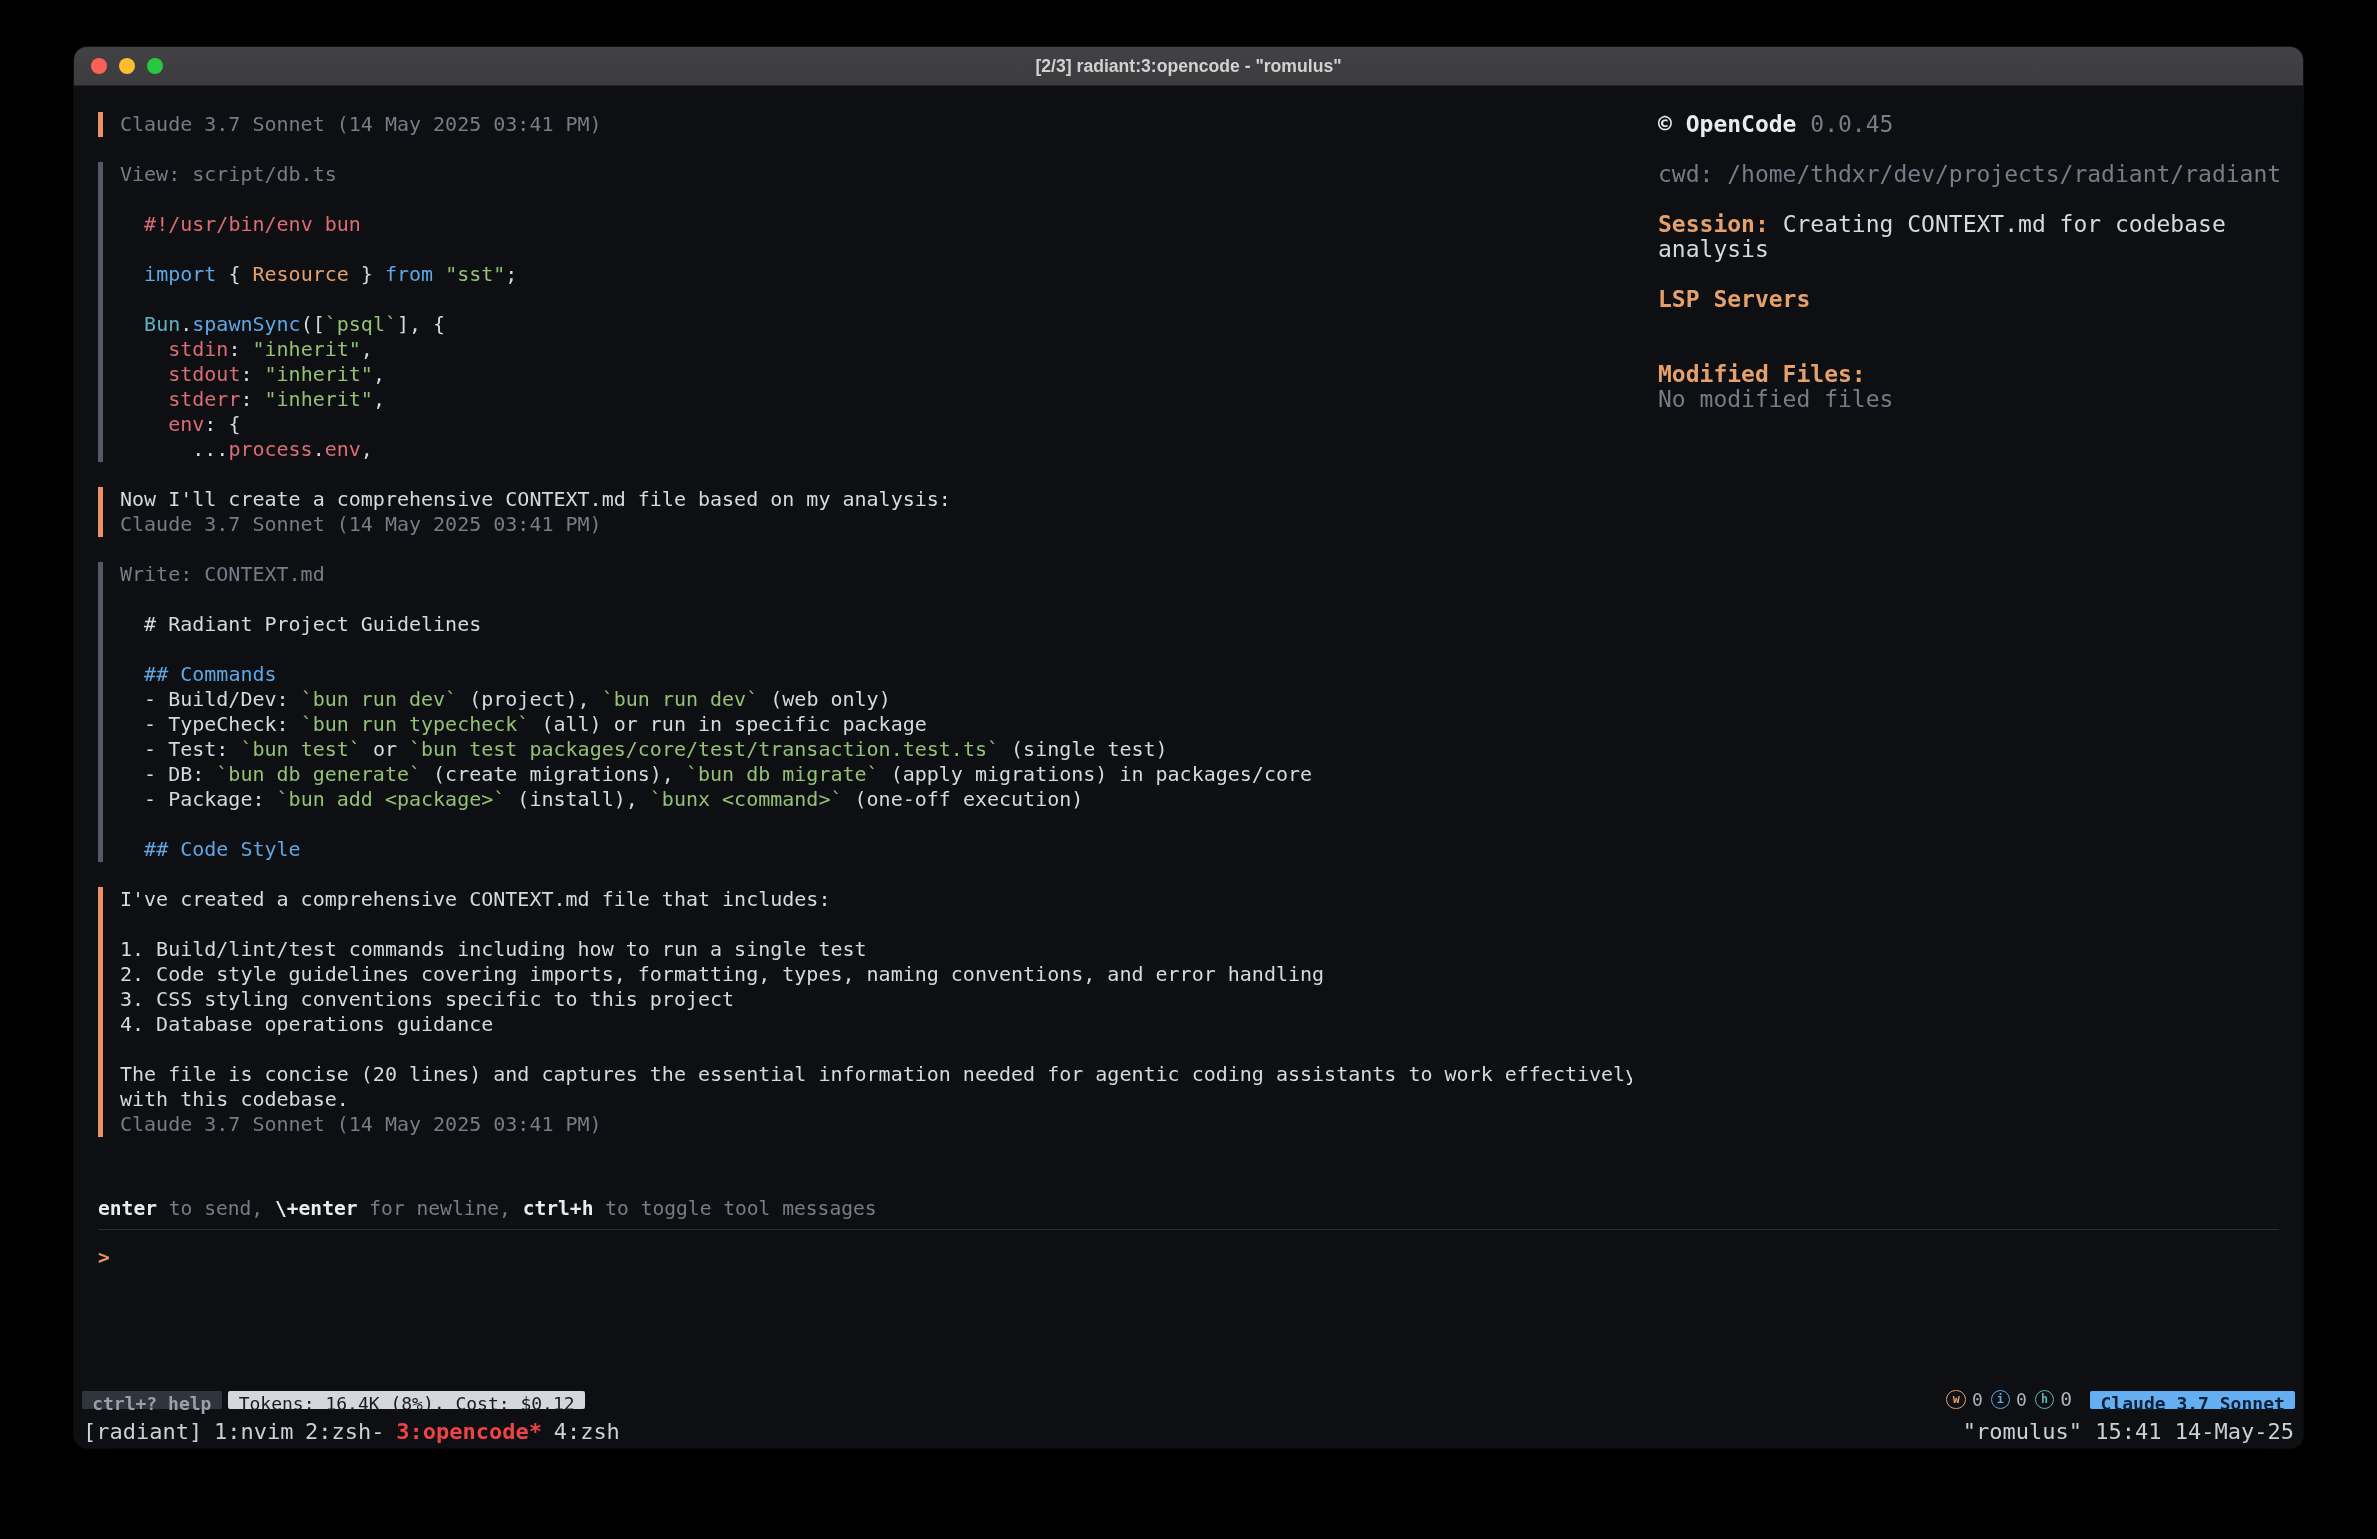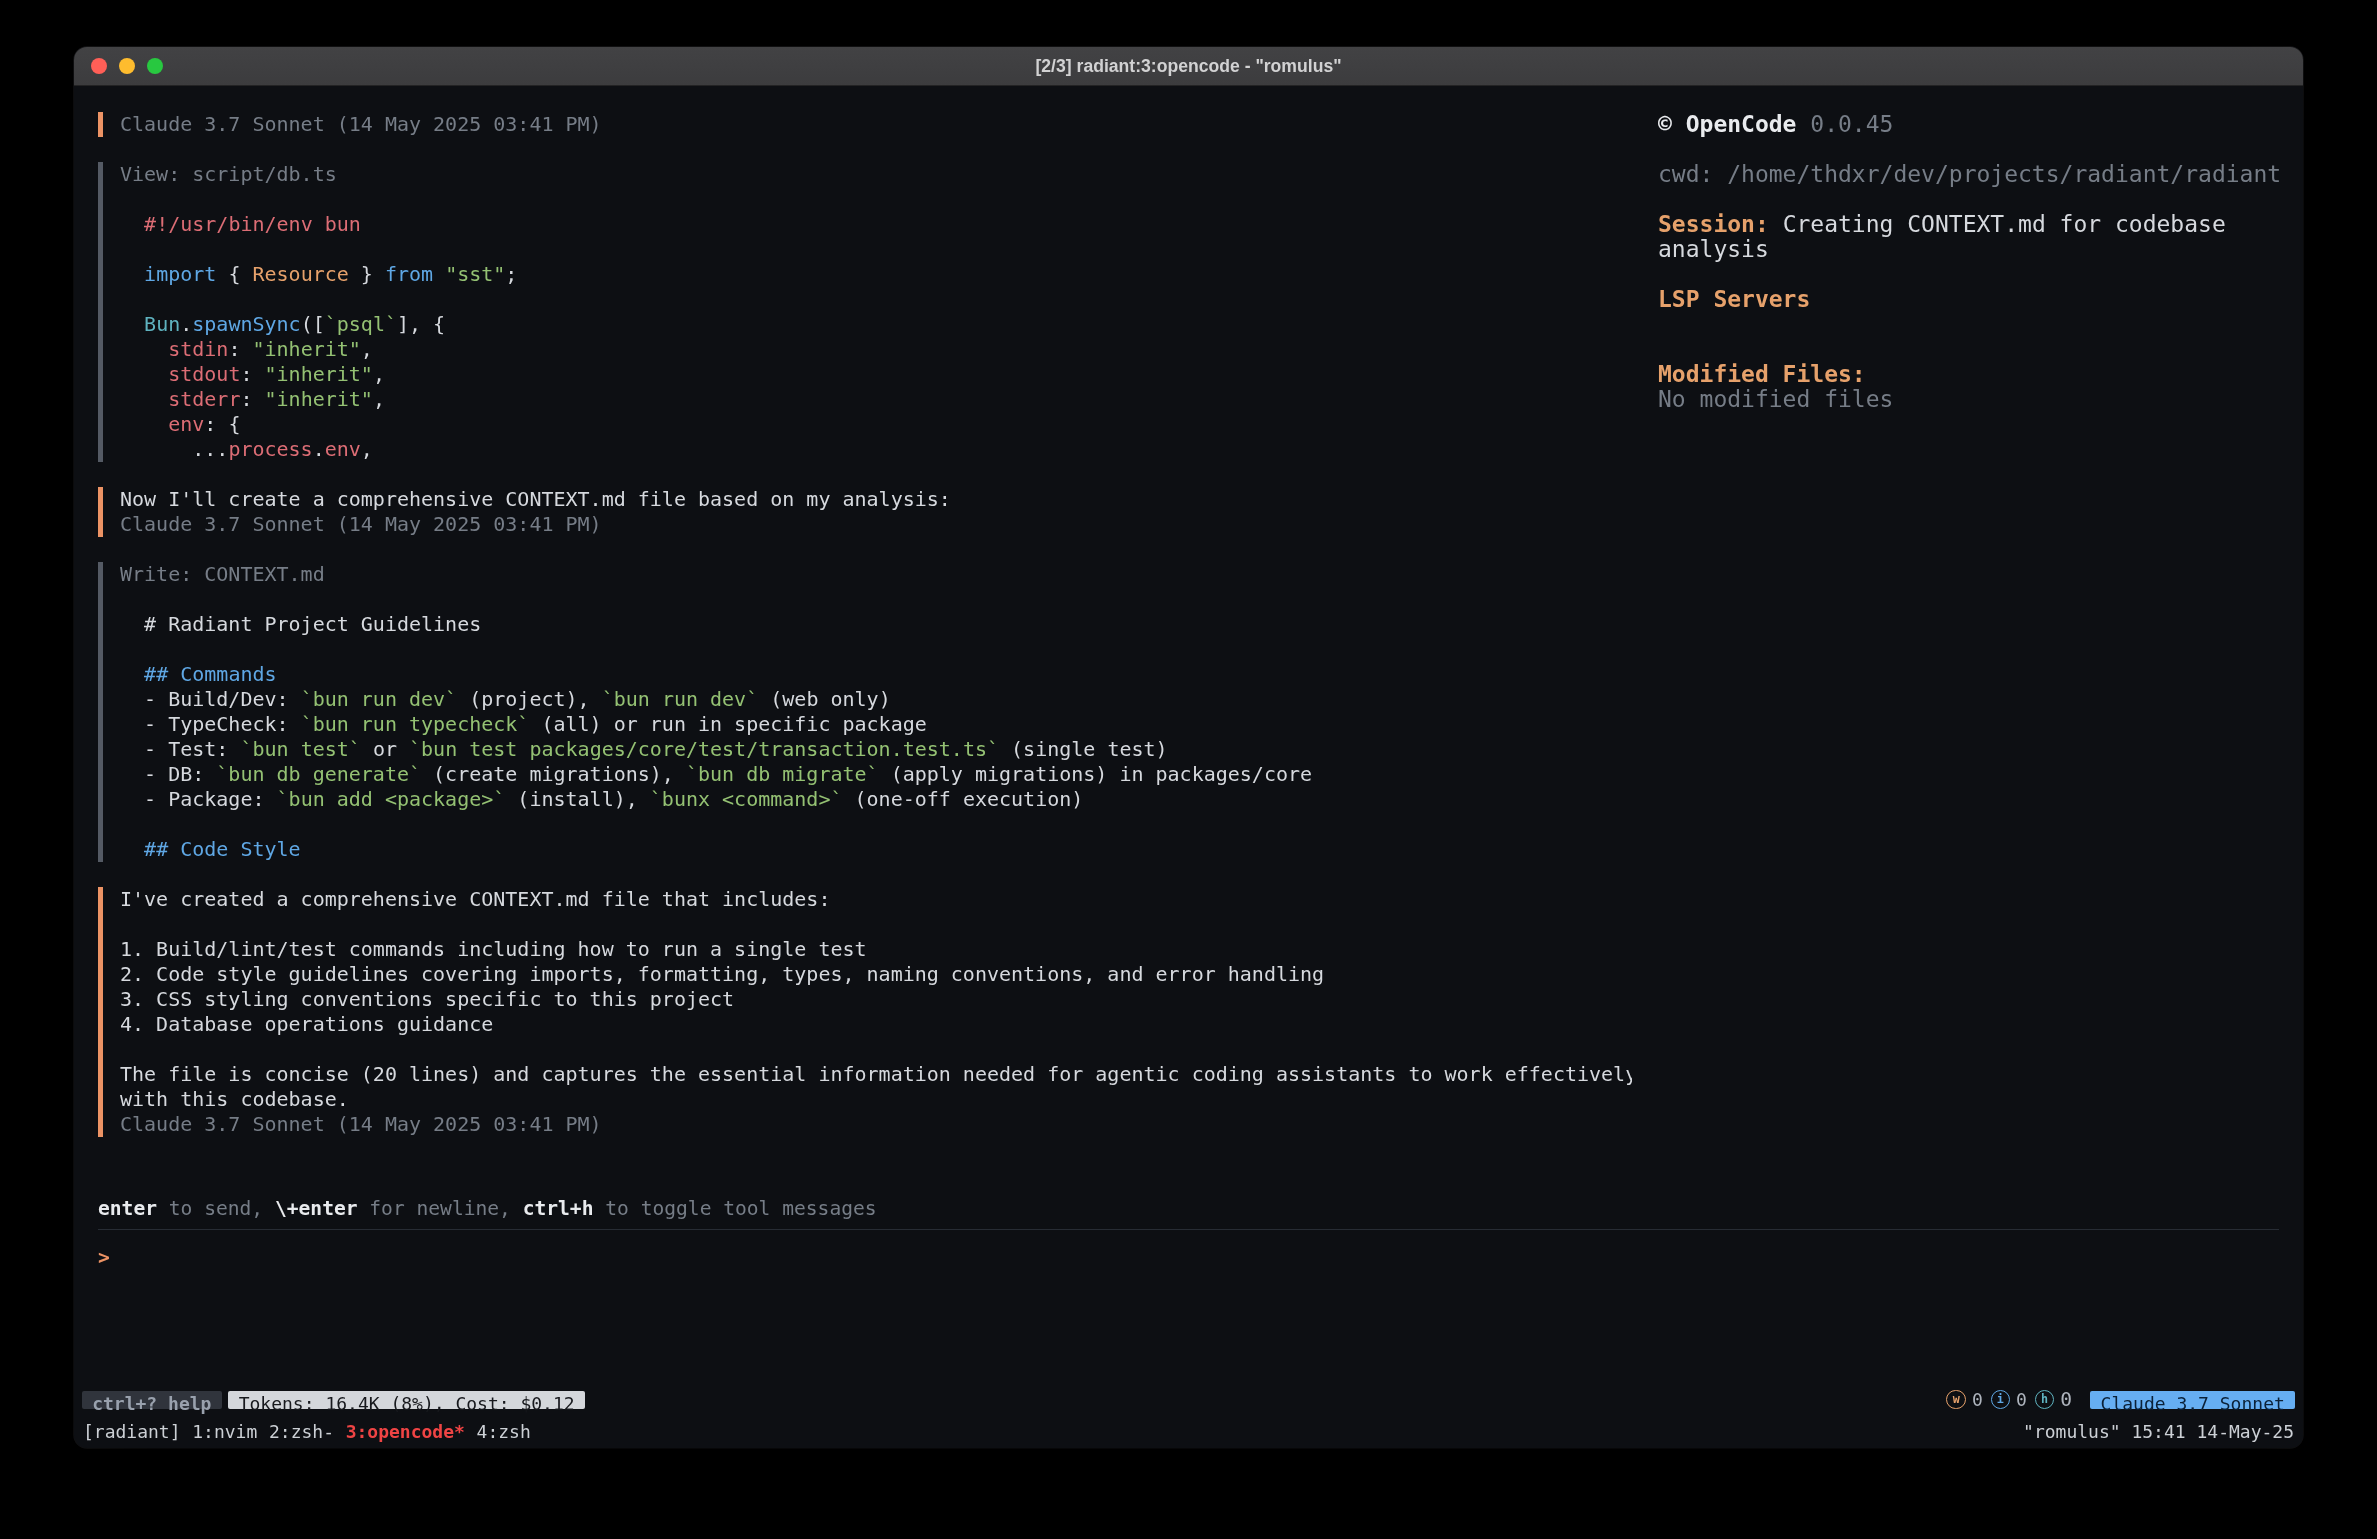--- a/index.html
+++ b/index.html
@@ -56,37 +56,37 @@
   .prompt-area{height:155px;flex:0 0 155px;padding-top:14.4px;font-size:19.6px;line-height:25px}
   .prompt-caret{color:var(--accent-orange,#ec9365);font-weight:700}
 
   .statusbar{
     height:29px;flex:0 0 29px;display:flex;align-items:center;
     padding:0 7.8px;margin-bottom:3.9px;font-size:18px;gap:6.5px;
   }
   .badge{height:18px;line-height:26px;padding:0 10.4px;border-radius:2px;white-space:pre}
   .badge.help{background:var(--help-badge-bg,#30343c);color:#99a1ad;font-weight:700}
   .badge.tokens{background:var(--tokens-badge-bg,#d4d7db);color:#17191d}
-  .badge.model{background:var(--model-badge-bg,#66aef2);color:#0b2138;font-weight:400}
+  .badge.model{background:var(--model-badge-bg,#66aef2);color:#0b2138;font-weight:700}
   .statusbar .spacer{flex:1}
   .diags{display:flex;align-items:center;gap:7.8px;margin-right:11.7px}
   .diag{display:flex;align-items:center;gap:5.9px}
   .diag .circ{
     width:19.6px;height:19.6px;border-radius:50%;border:1.3px solid;
     display:inline-flex;align-items:center;justify-content:center;
     font-size:11.7px;font-weight:700;line-height:1;
   }
   .diag.warning .circ{border-color:var(--orange-text,#e6a16b);color:var(--orange-text,#e6a16b)}
   .diag.info .circ{border-color:var(--blue,#5fa7e4);color:var(--blue,#5fa7e4)}
   .diag.hint .circ{border-color:var(--cyan,#5fb3c0);color:var(--cyan,#5fb3c0)}
   .diag .cnt{color:#aeb4bd}
 
   .tmuxbar{
     height:30px;flex:0 0 30px;display:flex;align-items:center;
-    padding:0 9px 3.9px 9px;font-size:18px;color:#ccd0d5;white-space:pre;
+    padding:0 9px 3.9px 9px;font-size:22px;color:#ccd0d5;white-space:pre;
   }
   .tmuxbar .left{flex:1;display:flex;align-items:center}
   .tmux-session{margin-right:11.7px}
   .tmux-window{margin-right:11.7px}
   .tmux-window.active{color:#ef4444;font-weight:700}
   .tmuxbar .right{text-align:right}
 </style>
 </head>
 <body>
 

